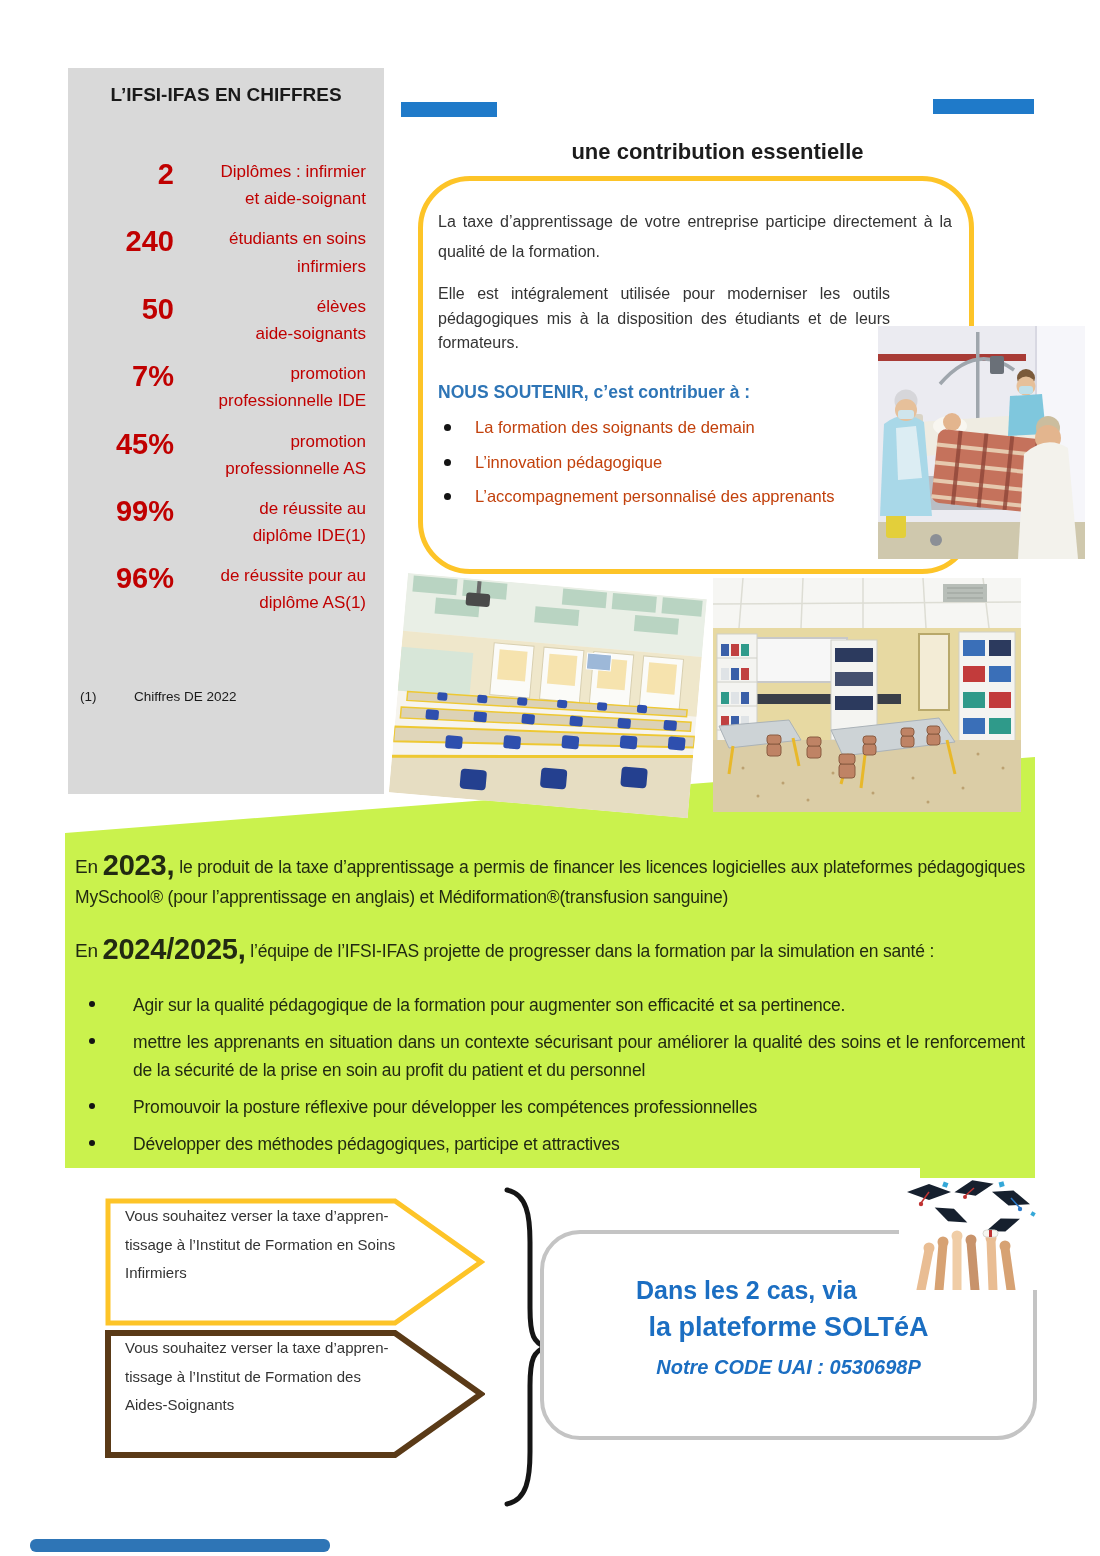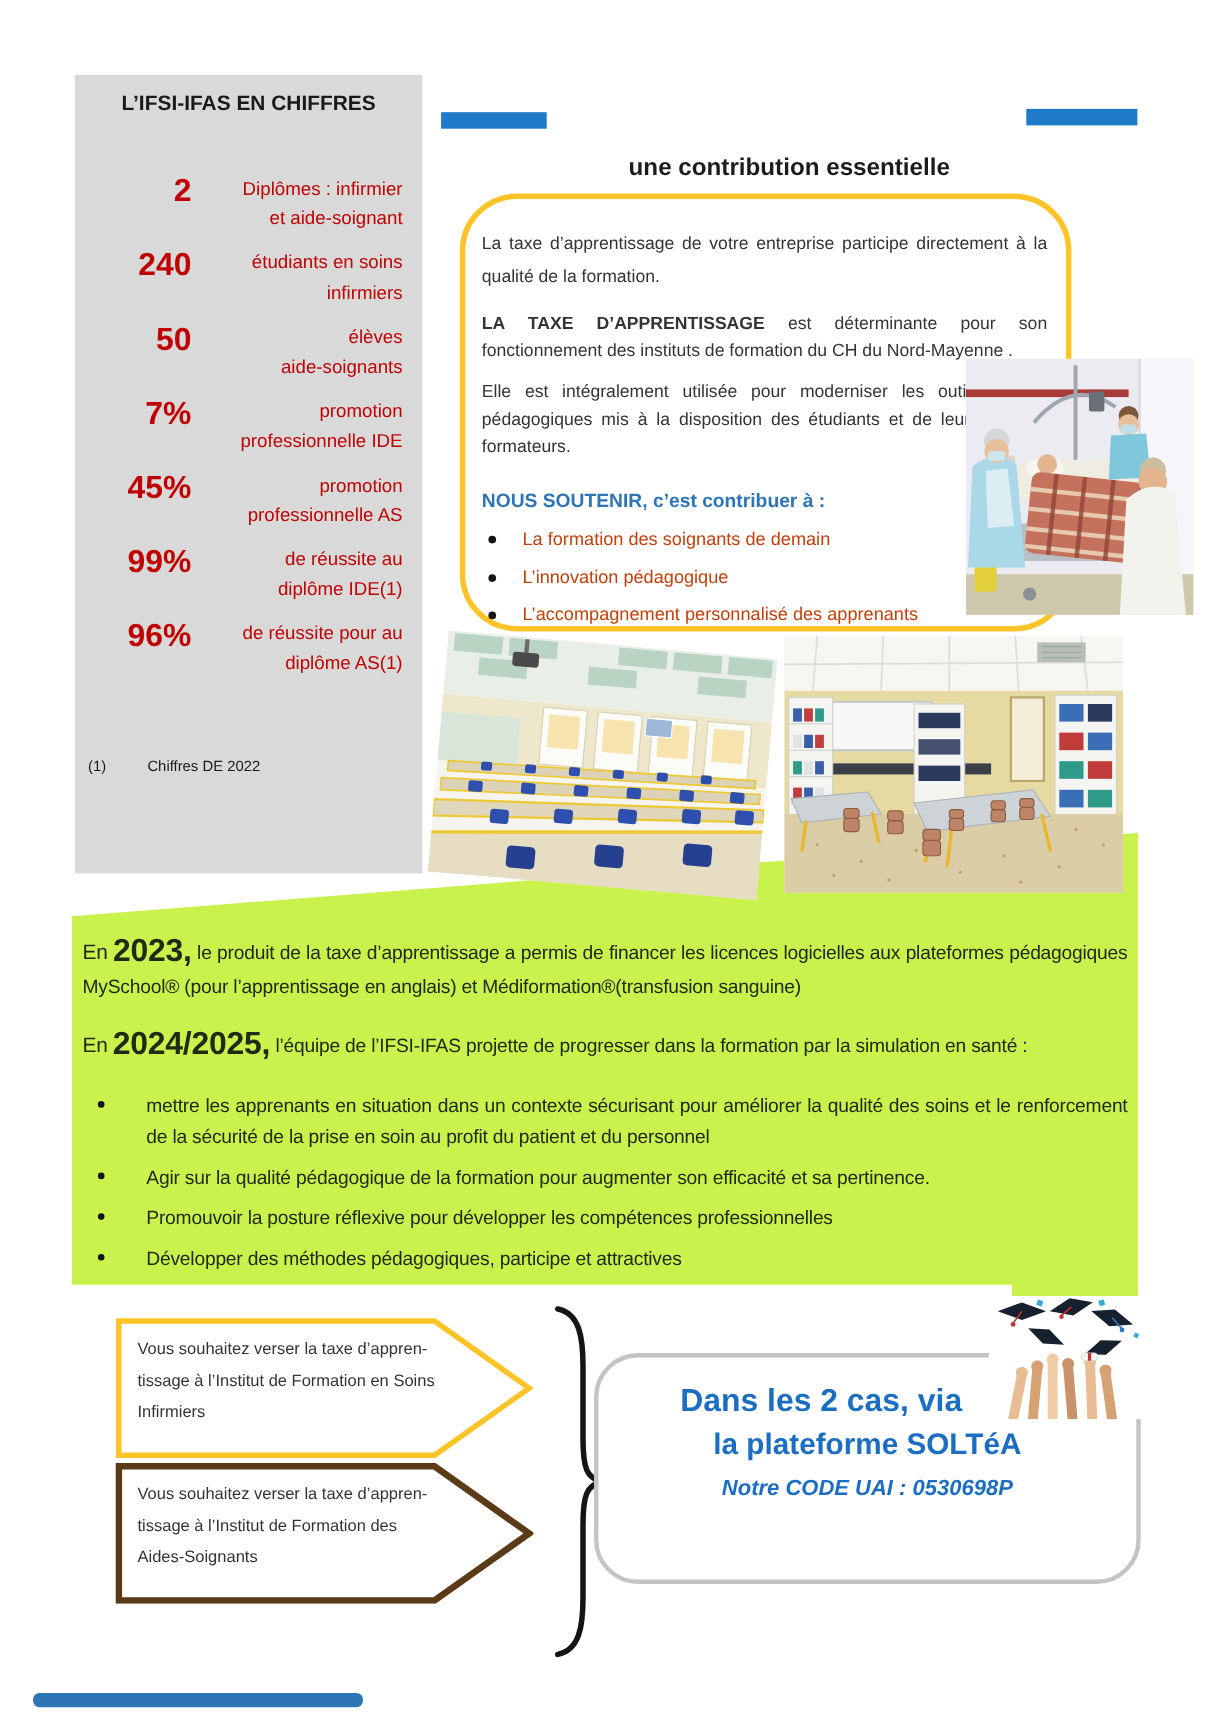--- a/index.html
+++ b/index.html
@@ -56,28 +56,28 @@
   .gbullet{display:flex;align-items:flex-start;margin:0 0 9px;}
   .gbullet .dot{width:6px;height:6px;margin:10px 0 0 14px;}
   .gbullet .btxt{margin-left:38px;flex:1;text-align:justify;font-size:17.5px;line-height:1.6;letter-spacing:-0.2px;color:#222a12;}
   .cta{margin-top:22px;text-align:center;font-size:19.5px;font-weight:bold;color:#0f93d2;}
 
   
   .arrow-box{position:absolute;width:380px;height:128px;}
   #arrow-ifsi{left:105px;top:1198px;}
   #arrow-ifas{left:105px;top:1330px;}
   .arrow-box svg{position:absolute;left:0;top:0;}
-  .arrow-text{position:absolute;left:20px;top:15px;width:300px;font-size:15px;line-height:1.9;color:#333;white-space:pre-line;}
+  .arrow-text{position:absolute;left:20px;top:4px;width:300px;font-size:15px;line-height:1.9;color:#333;white-space:pre-line;}
 
   .brace{position:absolute;left:497px;top:1186px;width:54px;height:322px;}
 
   .result-box{position:absolute;left:540px;top:1230px;width:497px;height:210px;box-sizing:border-box;
               border:4px solid #c4c4c4;border-radius:40px;background:#fff;}
   .res-line{text-align:center;font-weight:bold;color:#1b6ec2;}
-  .res1{margin-top:24px;font-size:29px;transform:translateX(-42px);text-align:center;}
+  .res1{margin-top:42px;font-size:25px;transform:translateX(-42px);text-align:center;}
   .res2{margin-top:7px;font-size:27px;}
   .res3{margin-top:13px;font-size:20px;font-style:italic;}
 
   .caps{position:absolute;left:898px;top:1178px;width:142px;height:112px;z-index:3;}
   .caps svg{display:block;width:100%;height:100%;}
 
   .bottom-bar{position:absolute;left:30px;top:1539px;width:300px;height:13px;background:#2e75b6;border-radius:6px;}
 </style>
 </head>
 <body>
@@ -129,22 +129,20 @@
     </div>
   </aside>
 
   <div class="hbar left"></div>
   <div class="hbar right"></div>
   <h2 class="title2">une contribution essentielle</h2>
 
   <section class="intro-box">
     <div class="intro-inner">
       <p class="ip1">La taxe d’apprentissage de votre entreprise participe directement à la qualité de la formation.</p>
-      <p class="ip2"><b>LA TAXE D’APPRENTISSAGE</b>
-        <span>est déterminante pour son fonctionnement des instituts de formation du CH du Nord-Mayenne .</span></p>
       <p class="ip3">Elle est intégralement utilisée pour moderniser les outils pédagogiques mis à la disposition des étudiants et de leurs formateurs.</p>
       <div class="support-heading">NOUS SOUTENIR, c’est contribuer à :</div>
       <div class="ibullets">
         <div class="ibullet">
           <span class="dot"></span>
           <span class="btxt">La formation des soignants de demain</span>
         </div>
         <div class="ibullet">
           <span class="dot"></span>
           <span class="btxt">L’innovation pédagogique</span>
@@ -375,25 +373,25 @@
     <div class="green-inner">
       <p class="gp"><span class="en">En</span>
         <span class="year">2023,</span>
         <span>le produit de la taxe d’apprentissage a permis de financer les licences logicielles aux plateformes pédagogiques MySchool® (pour l’apprentissage en anglais) et Médiformation®(transfusion sanguine)</span></p>
       <p class="gp"><span class="en">En</span>
         <span class="year">2024/2025,</span>
         <span>l’équipe de l’IFSI-IFAS projette de progresser dans la formation par la simulation en santé :</span></p>
       <div class="gbullets">
         <div class="gbullet">
           <span class="dot"></span>
+          <span class="btxt">Agir sur la qualité pédagogique de la formation pour augmenter son efficacité et sa pertinence.</span>
+        </div>
+        <div class="gbullet">
+          <span class="dot"></span>
           <span class="btxt">mettre les apprenants en situation dans un contexte sécurisant pour améliorer la qualité des soins et le renforcement de la sécurité de la prise en soin au profit du patient et du personnel</span>
-        </div>
-        <div class="gbullet">
-          <span class="dot"></span>
-          <span class="btxt">Agir sur la qualité pédagogique de la formation pour augmenter son efficacité et sa pertinence.</span>
         </div>
         <div class="gbullet">
           <span class="dot"></span>
           <span class="btxt">Promouvoir la posture réflexive pour développer les compétences professionnelles</span>
         </div>
         <div class="gbullet">
           <span class="dot"></span>
           <span class="btxt">Développer des méthodes pédagogiques, participe et attractives</span>
         </div>
       </div>

